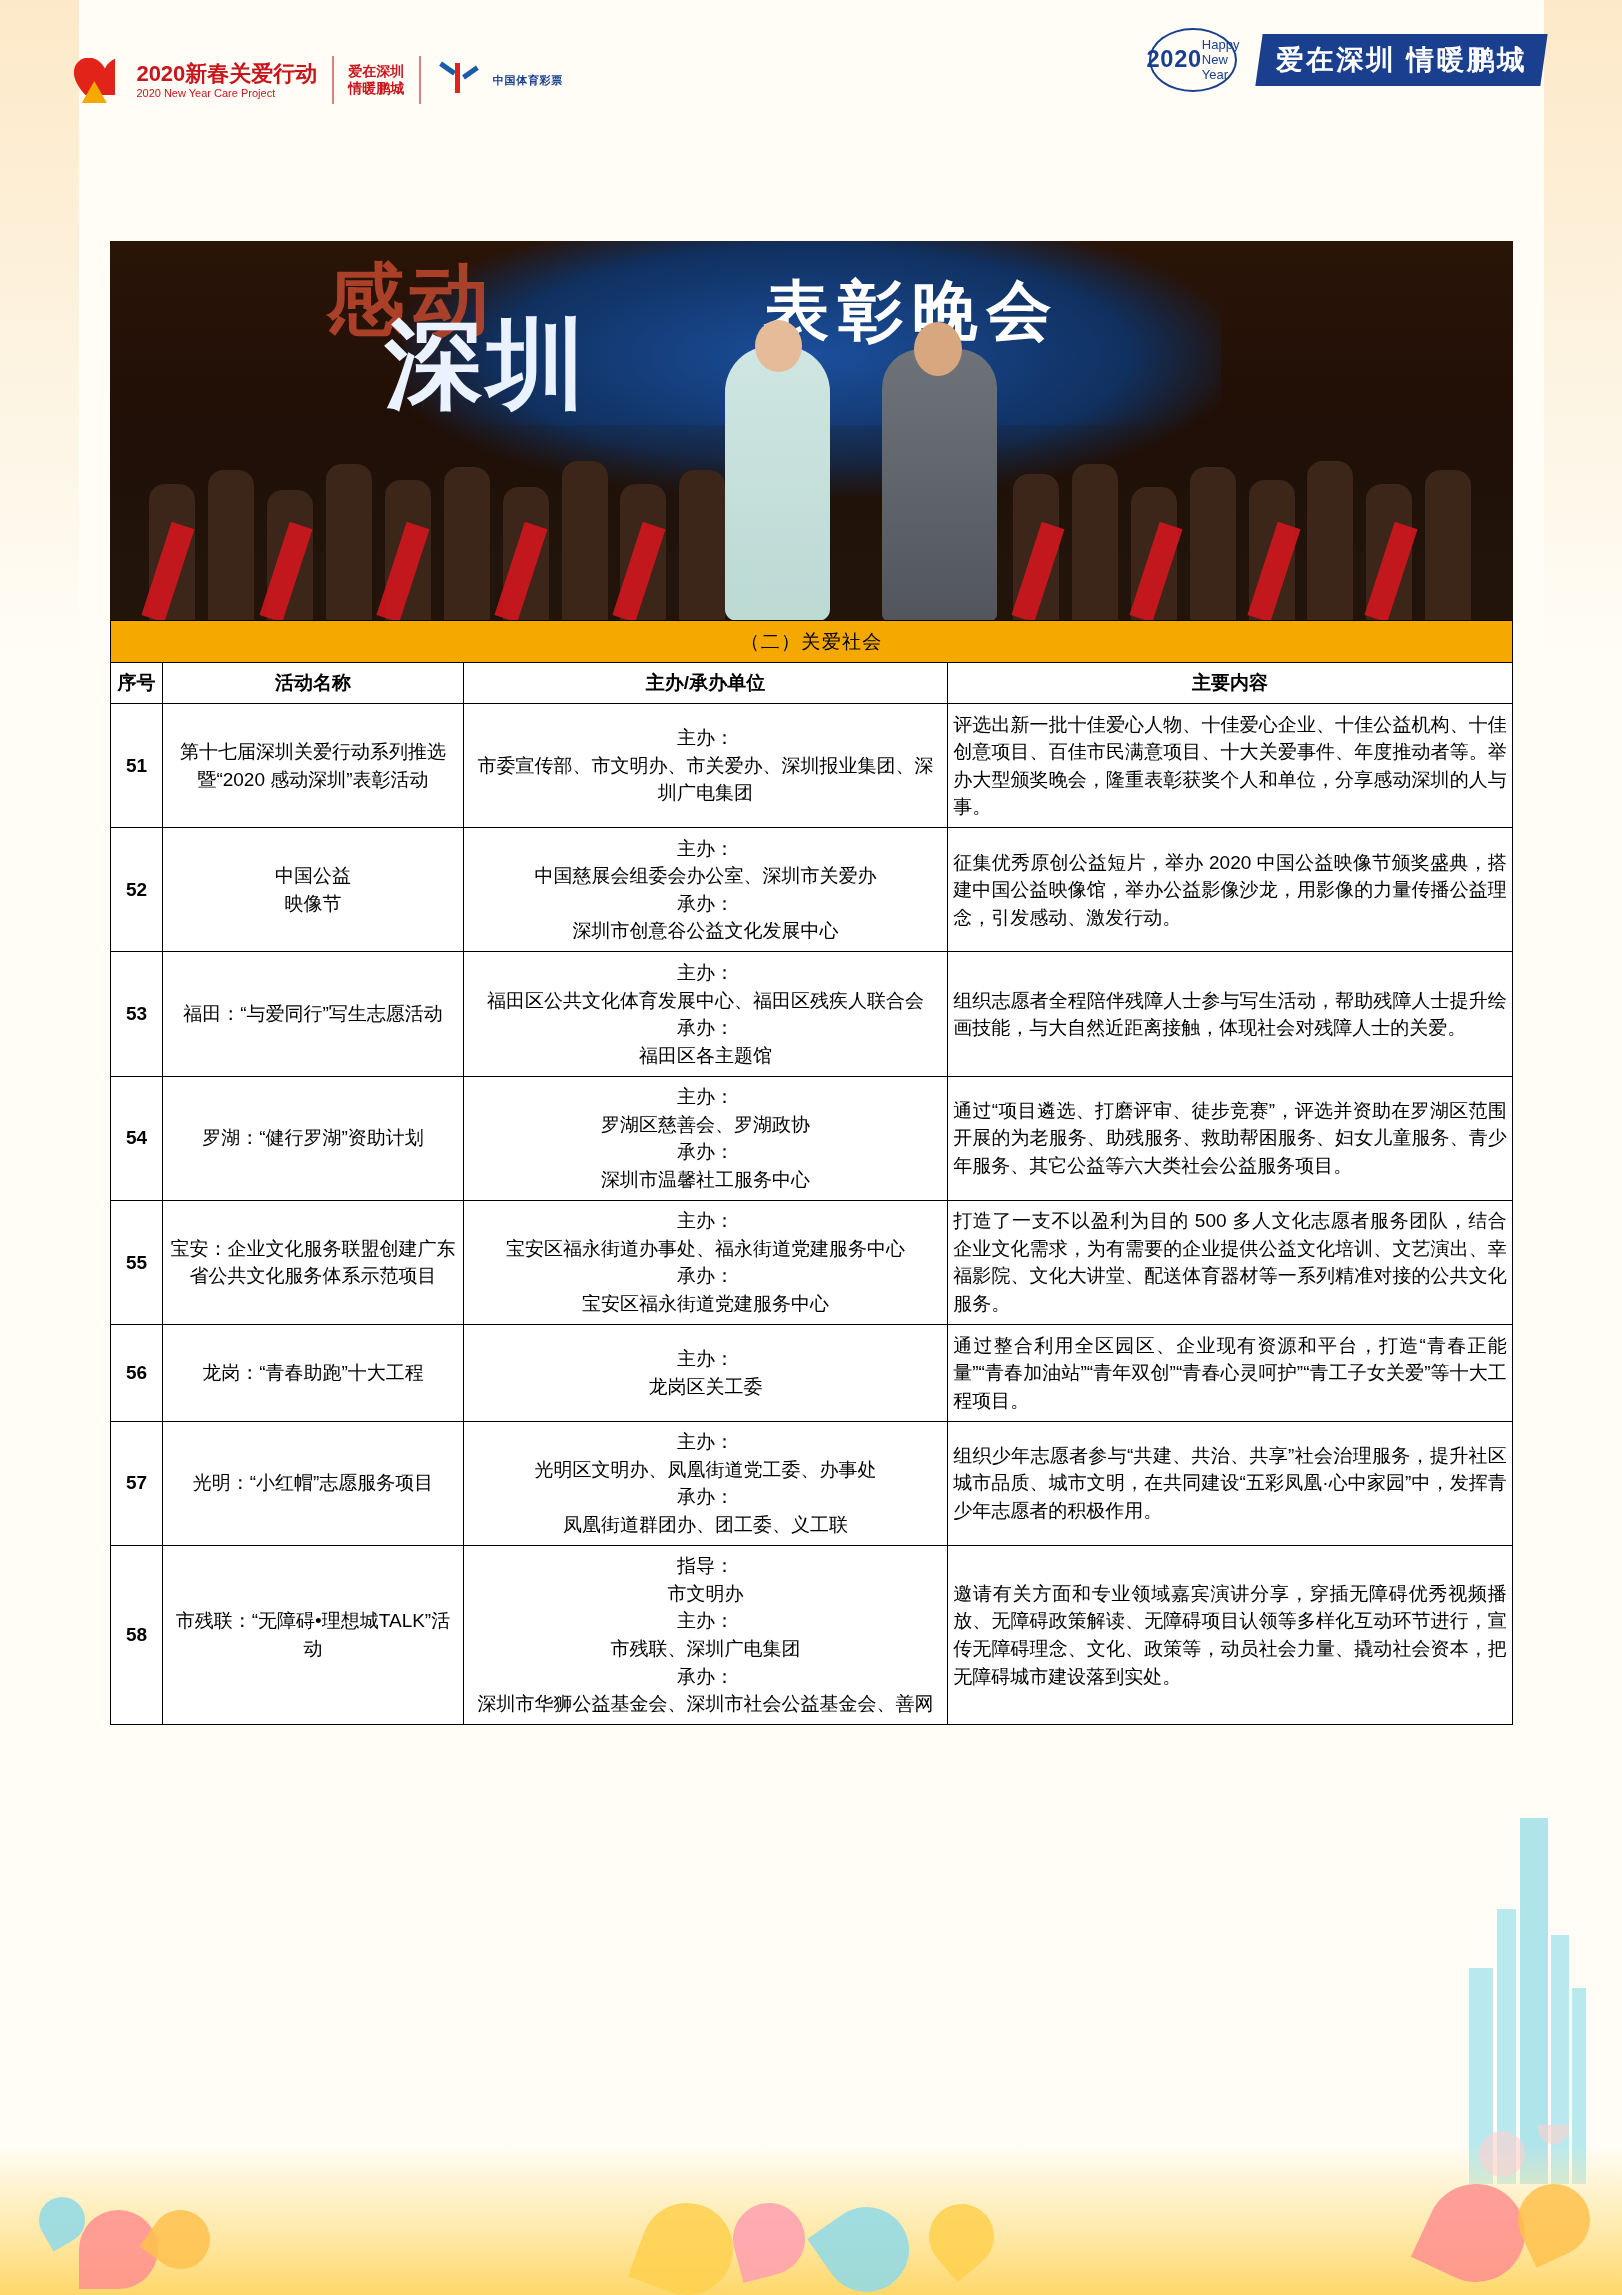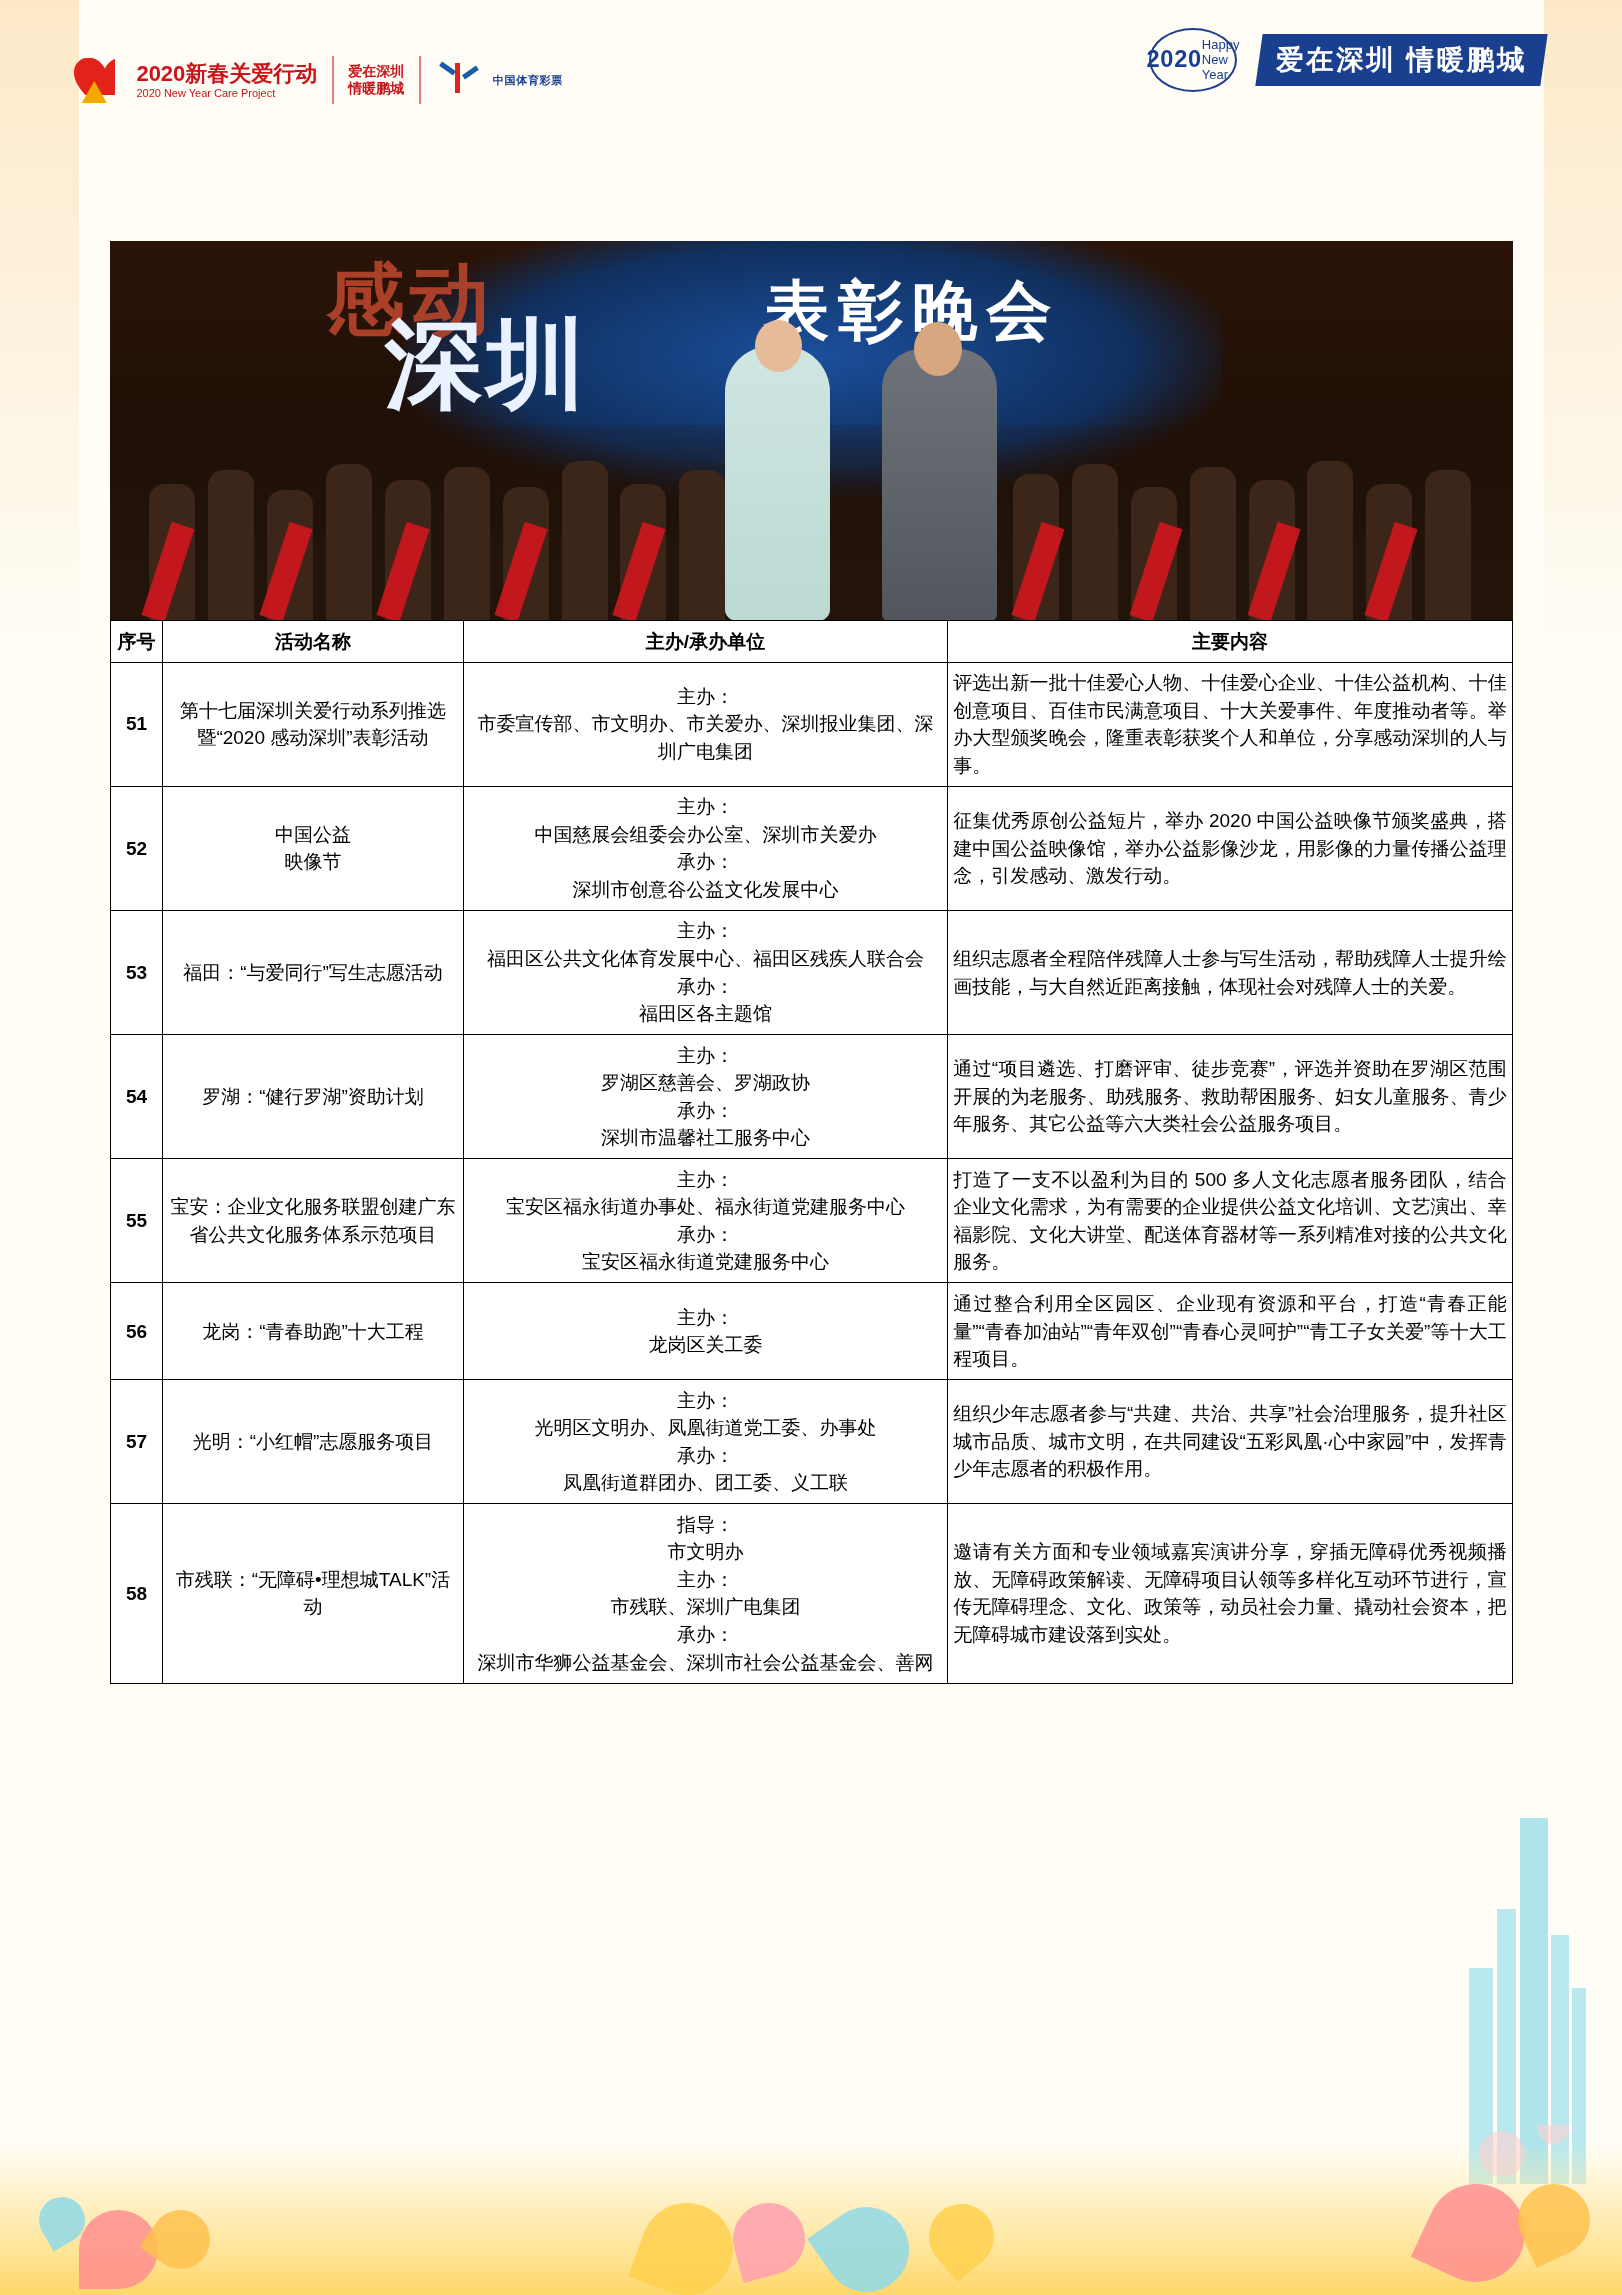--- a/index.html
+++ b/index.html
@@ -439,20 +439,23 @@
 
   <div class="tbl-wrap">
     <table class="doc">
       <colgroup>
         <col style="width:52px">
         <col style="width:301px">
         <col style="width:484px">
         <col style="width:565px">
       </colgroup>
       <tbody>
+        <tr class="section-head">
+          <td colspan="4">（二）关爱社会</td>
+        </tr>
         <tr class="col-head">
           <td>序号</td>
           <td>活动名称</td>
           <td>主办/承办单位</td>
           <td>主要内容</td>
         </tr>
 
         <tr>
           <td class="num">51</td>
           <td class="name">第十七届深圳关爱行动系列推选暨“2020 感动深圳”表彰活动</td>

